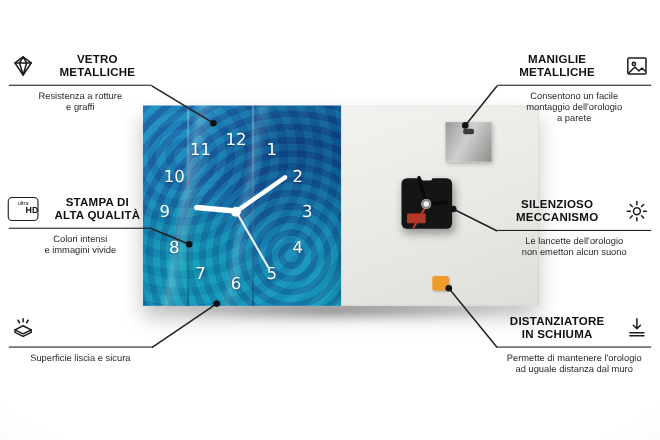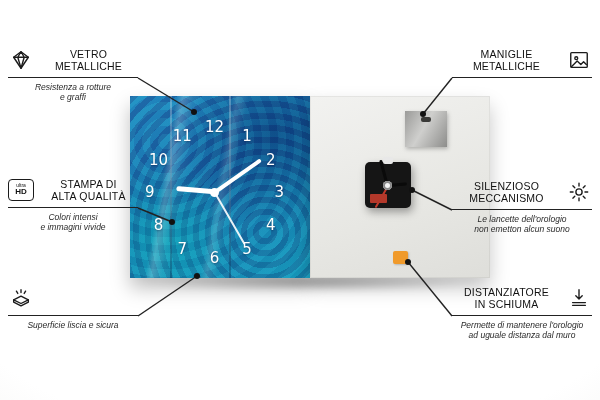--- a/index.html
+++ b/index.html
@@ -11,26 +11,26 @@
   
   .overlay{position:absolute;inset:0;width:600px;height:400px;pointer-events:none;}
   .overlay line{stroke:#222;stroke-width:1.4;}
   .overlay circle{fill:#111;}
   
   .callout{position:absolute;width:130px;color:#111;}
   .callout.right{width:140px;}
   .co-head{height:32px;box-sizing:border-box;display:flex;align-items:center;gap:5px;
     border-bottom:1.4px solid #222;padding-bottom:4px;}
   .co-icon{flex:0 0 auto;width:26px;height:26px;display:flex;align-items:center;justify-content:center;}
-  .co-title{flex:1;text-align:center;font-weight:normal;font-size:10.5px;line-height:12px;letter-spacing:.2px;}
-  .co-desc{margin-top:4px;text-align:center;font-size:8.5px;line-height:10px;color:#2a2a2a;font-style:italic;}
+  .co-title{flex:1;text-align:center;font-weight:bold;font-size:10.5px;line-height:12px;letter-spacing:.2px;}
+  .co-desc{margin-top:4px;text-align:center;font-size:8.5px;line-height:10px;color:#2a2a2a;}
   .hd-badge{width:26px;height:20px;border:1.5px solid #1b1b1b;border-radius:4px;
     display:flex;flex-direction:column;align-items:center;justify-content:center;line-height:1;}
   .hd-badge .u{font-size:5px;}
-  .hd-badge .h{font-size:8px;font-weight:bold;}
+  .hd-badge .h{font-size:8px;font-weight:bold;padding-left:16px;}
   
   .prod-shadow{position:absolute;left:138px;top:272px;width:346px;height:20px;
     background:radial-gradient(ellipse at center, rgba(0,0,0,0.30), rgba(0,0,0,0) 70%);filter:blur(3px);}
   .clock-front{
     position:absolute;left:130px;top:96px;width:180px;height:182px;
     background:
       radial-gradient(circle at 18% 78%, rgba(0,230,200,0.30) 0%, rgba(0,230,200,0) 38%),
       radial-gradient(circle at 80% 20%, rgba(0,30,90,0.40) 0%, rgba(0,30,90,0) 45%),
       repeating-radial-gradient(circle at 75% 75%, rgba(16,140,190,0.35) 0 6px, rgba(8,60,130,0.35) 6px 12px),
       repeating-radial-gradient(circle at 20% 25%, rgba(60,210,230,0.28) 0 8px, rgba(60,210,230,0) 8px 16px),
@@ -194,20 +194,25 @@
         <div>METALLICHE</div>
       </div>
       <span class="co-icon">
         <svg class="ico" viewBox="0 0 24 24">
             <rect x="3" y="4" width="18" height="16" rx="1"></rect>
             <circle cx="9" cy="10" r="1.6"></circle>
             <path d="M4 19 L10 13 L14 17 L17 14 L20 17"></path>
           </svg>
       </span>
     </div>
+    <div class="co-desc">
+      <div>Consentono un facile</div>
+      <div>montaggio dell'orologio</div>
+      <div>a parete</div>
+    </div>
   </div>
 
   <div class="callout right" style="left:452px;top:178px;">
     <div class="co-head">
       <div class="co-title">
         <div>SILENZIOSO</div>
         <div>MECCANISMO</div>
       </div>
       <span class="co-icon">
         <svg class="ico" viewBox="0 0 24 24">

